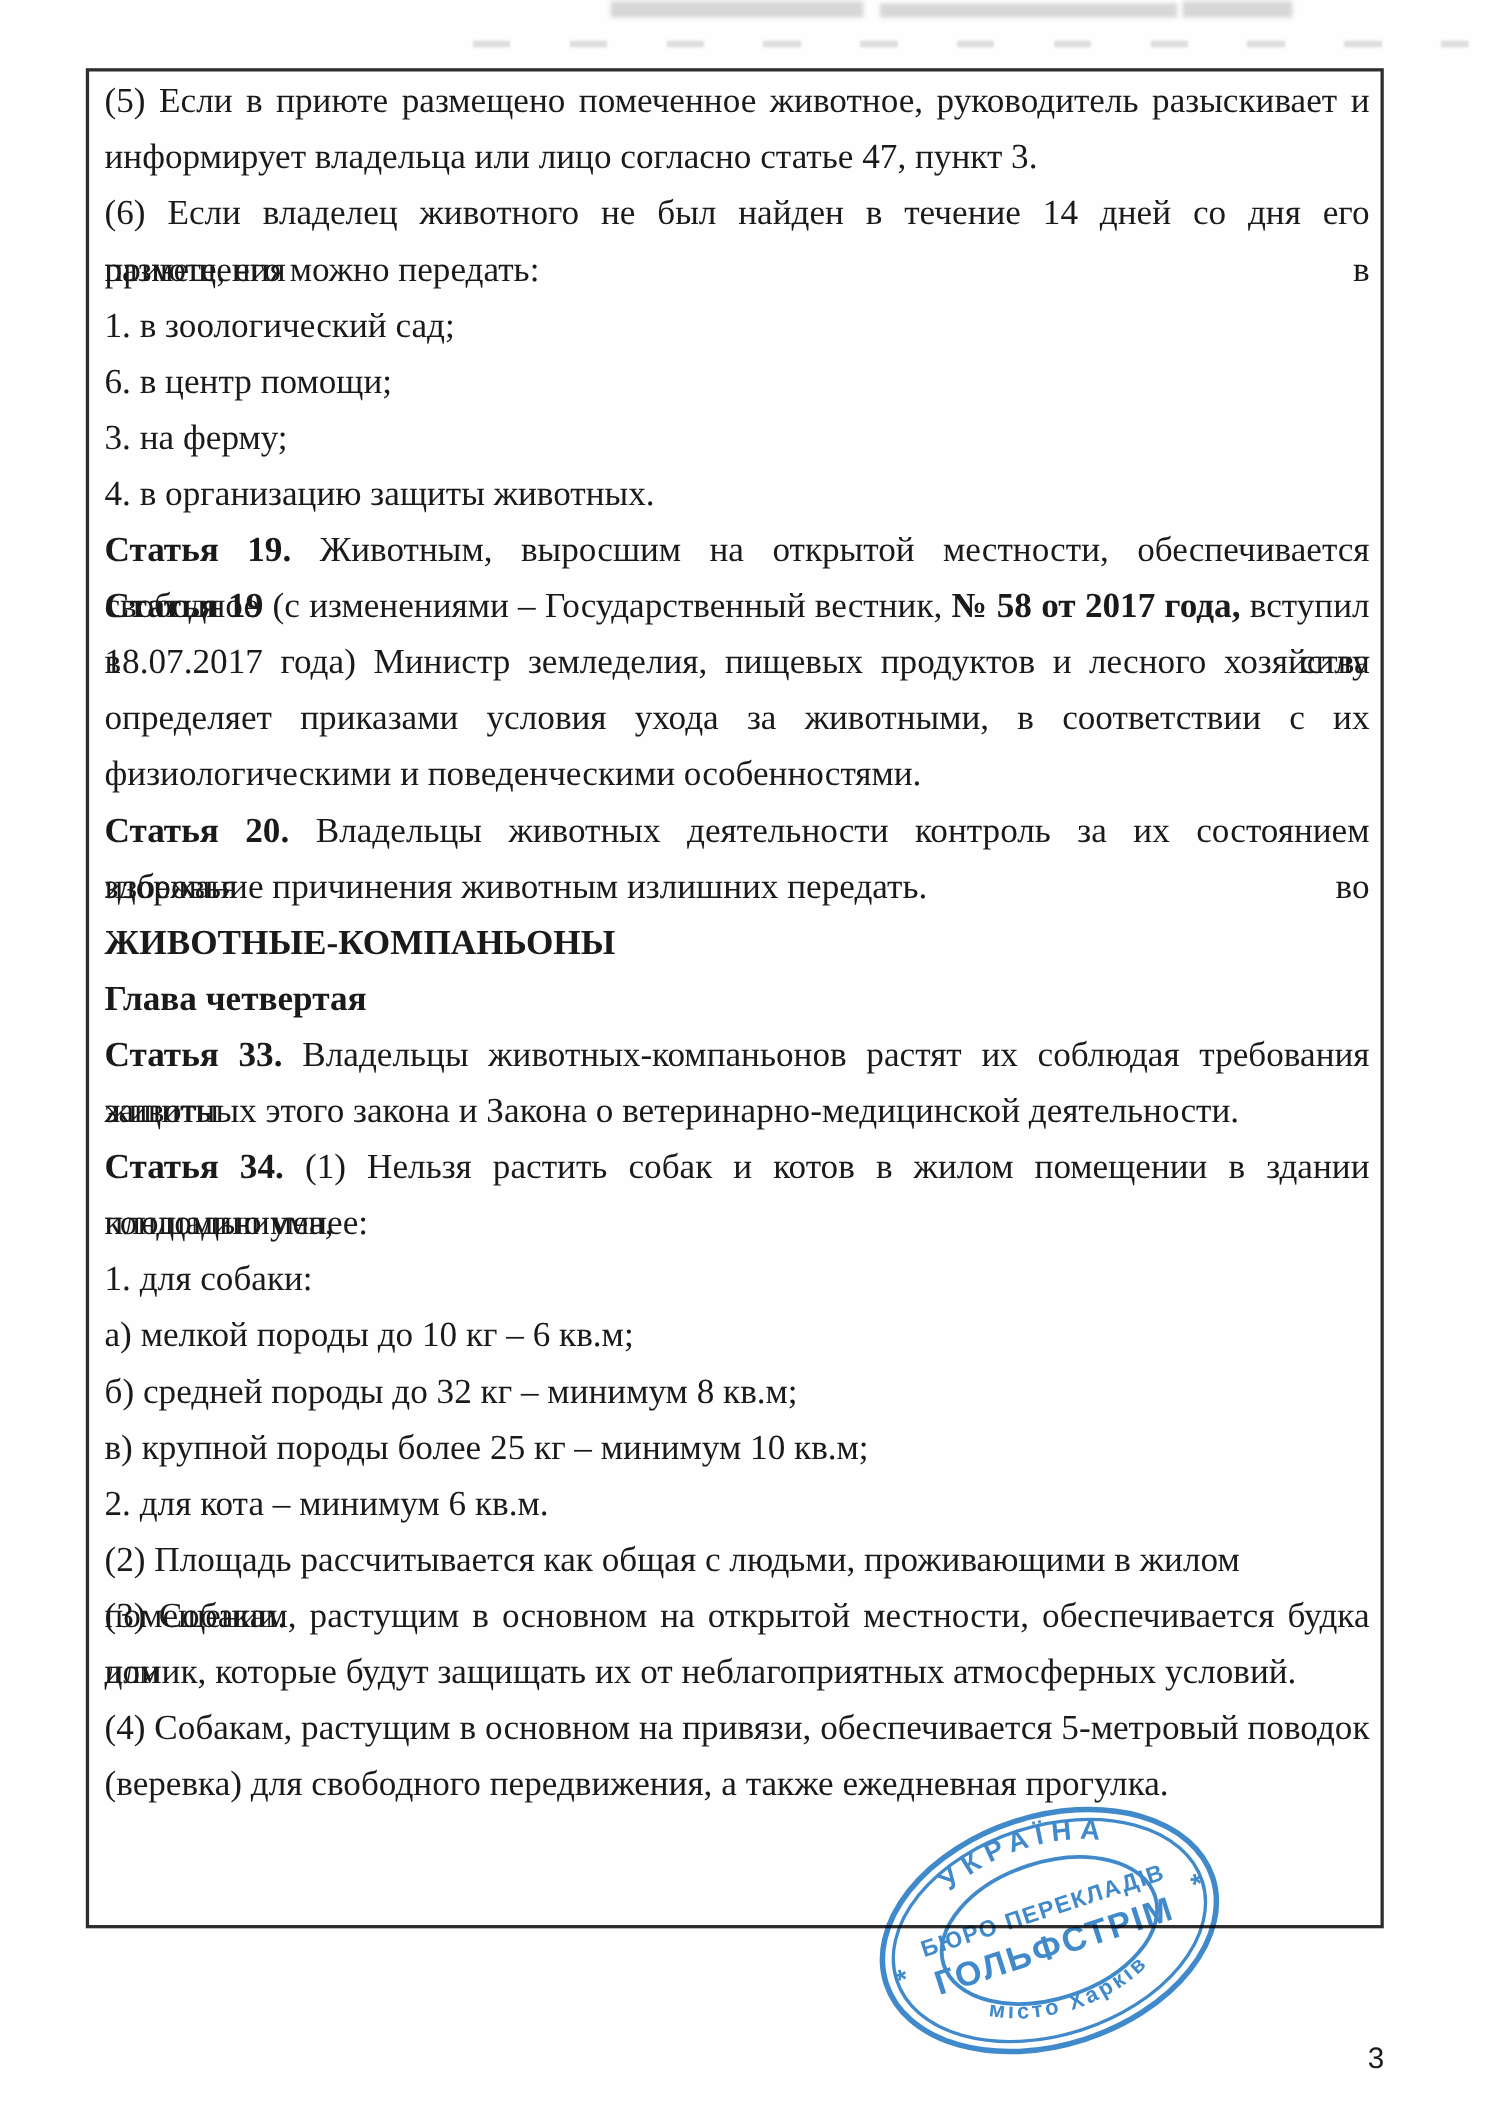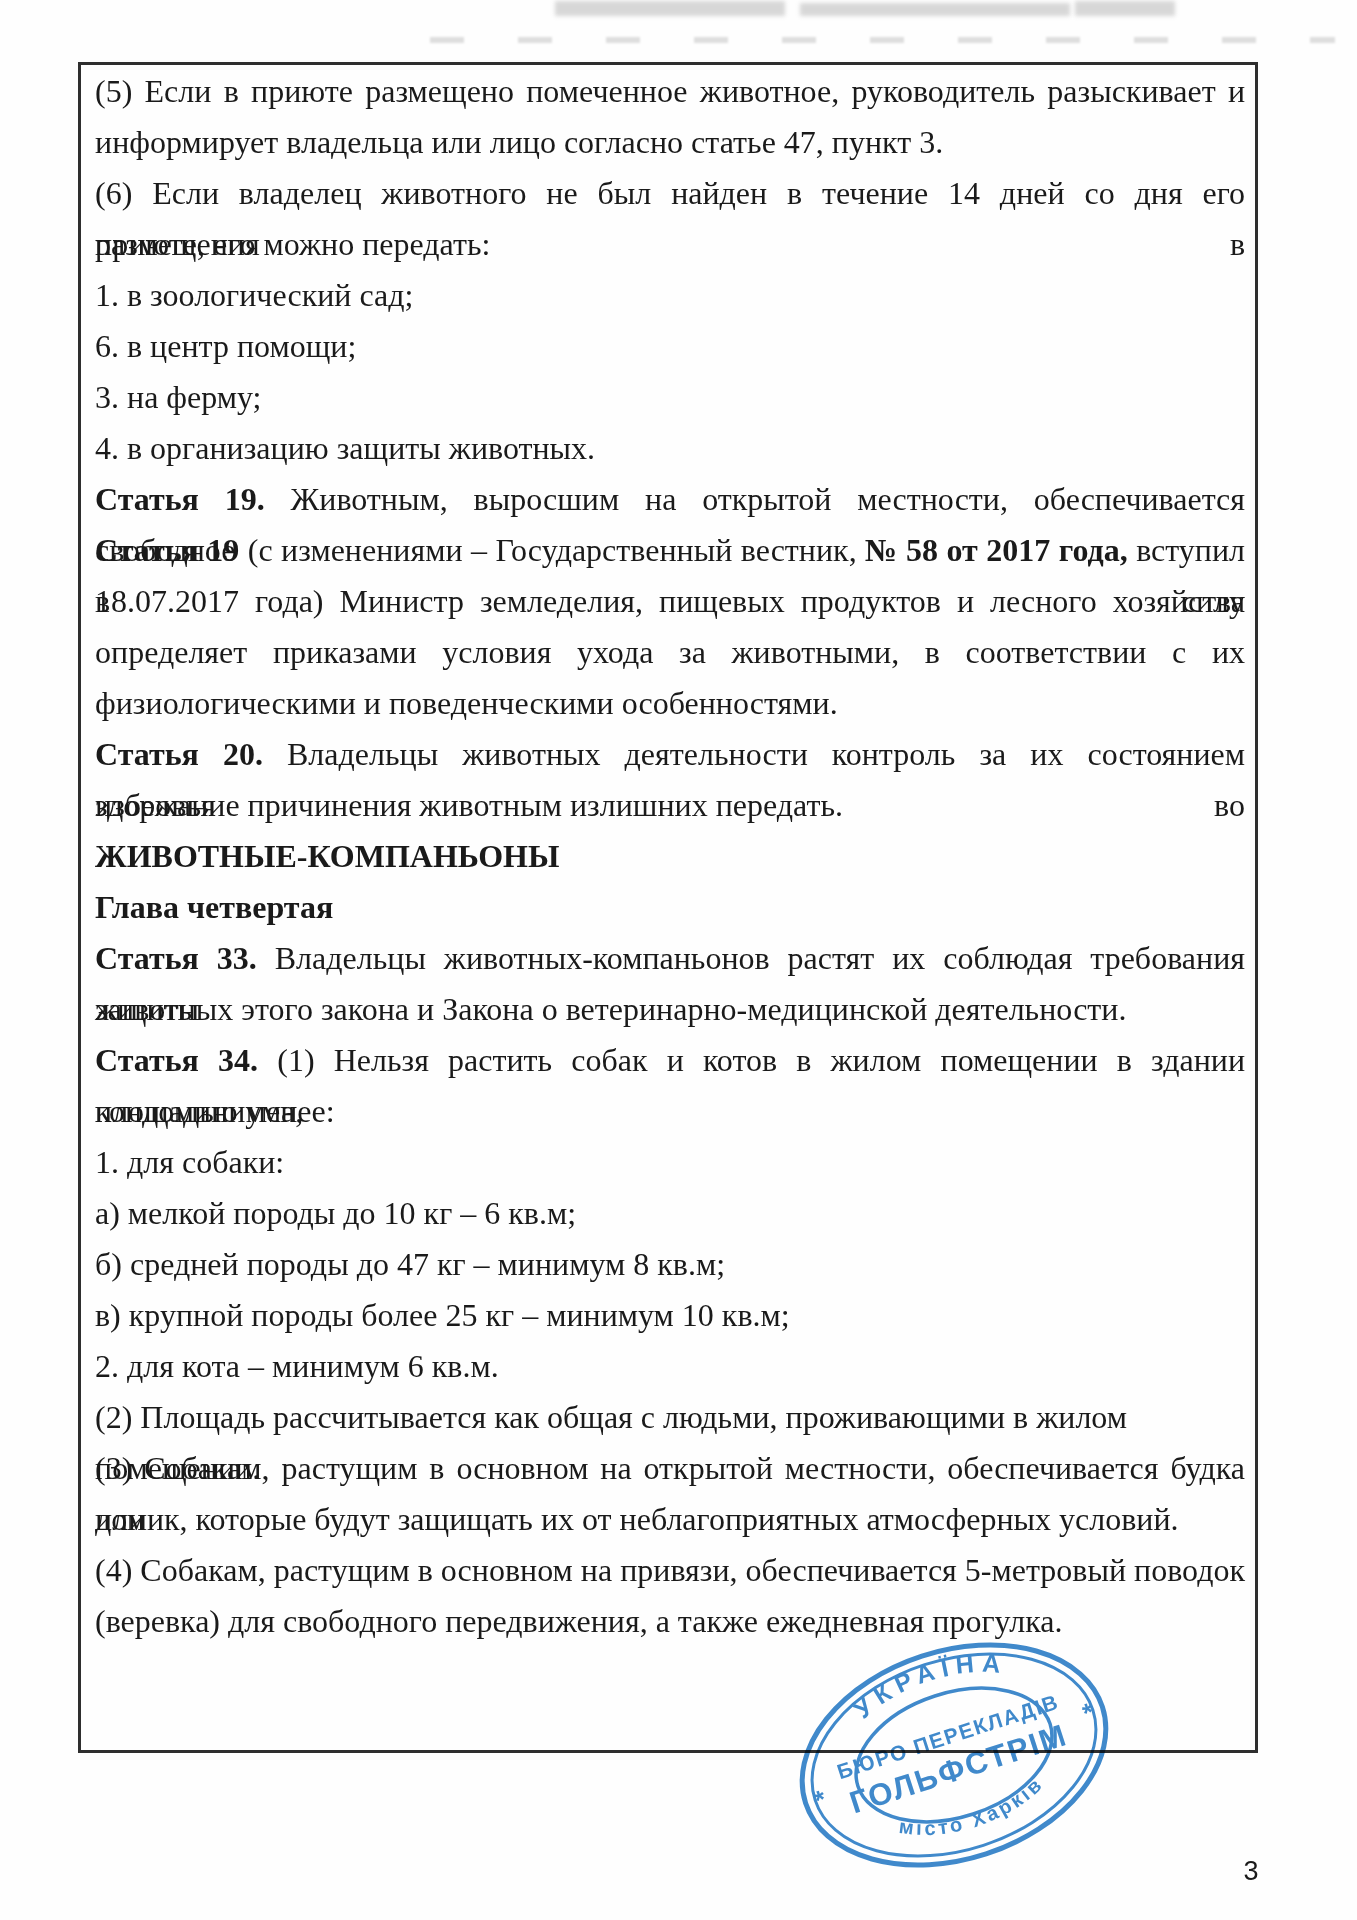--- a/index.html
+++ b/index.html
@@ -95,21 +95,21 @@
         <div class="line j"><span class="b">Статья 20. </span><span>Владельцы животных деятельности контроль за их состоянием здоровья во</span></div>
         <div class="line"><span>избежание причинения животным излишних передать.</span></div>
         <div class="line"><span class="b">ЖИВОТНЫЕ-КОМПАНЬОНЫ</span></div>
         <div class="line"><span class="b">Глава четвертая</span></div>
         <div class="line j"><span class="b">Статья 33. </span><span>Владельцы животных-компаньонов растят их соблюдая требования защиты</span></div>
         <div class="line"><span>животных этого закона и Закона о ветеринарно-медицинской деятельности.</span></div>
         <div class="line j"><span class="b">Статья 34. </span><span>(1) Нельзя растить собак и котов в жилом помещении в здании кондоминиума,</span></div>
         <div class="line"><span>площадью менее:</span></div>
         <div class="line"><span>1. для собаки:</span></div>
         <div class="line"><span>а) мелкой породы до 10 кг – 6 кв.м;</span></div>
-        <div class="line"><span>б) средней породы до 47 кг – минимум 8 кв.м;</span></div>
+        <div class="line"><span>б) средней породы до 32 кг – минимум 8 кв.м;</span></div>
         <div class="line"><span>в) крупной породы более 25 кг – минимум 10 кв.м;</span></div>
         <div class="line"><span>2. для кота – минимум 6 кв.м.</span></div>
         <div class="line"><span>(2) Площадь рассчитывается как общая с людьми, проживающими в жилом помещении.</span></div>
         <div class="line j"><span>(3) Собакам, растущим в основном на открытой местности, обеспечивается будка или</span></div>
         <div class="line"><span>домик, которые будут защищать их от неблагоприятных атмосферных условий.</span></div>
         <div class="line j"><span>(4) Собакам, растущим в основном на привязи, обеспечивается 5-метровый поводок</span></div>
         <div class="line"><span>(веревка) для свободного передвижения, а также ежедневная прогулка.</span></div>
       </div>
   </div>
 

